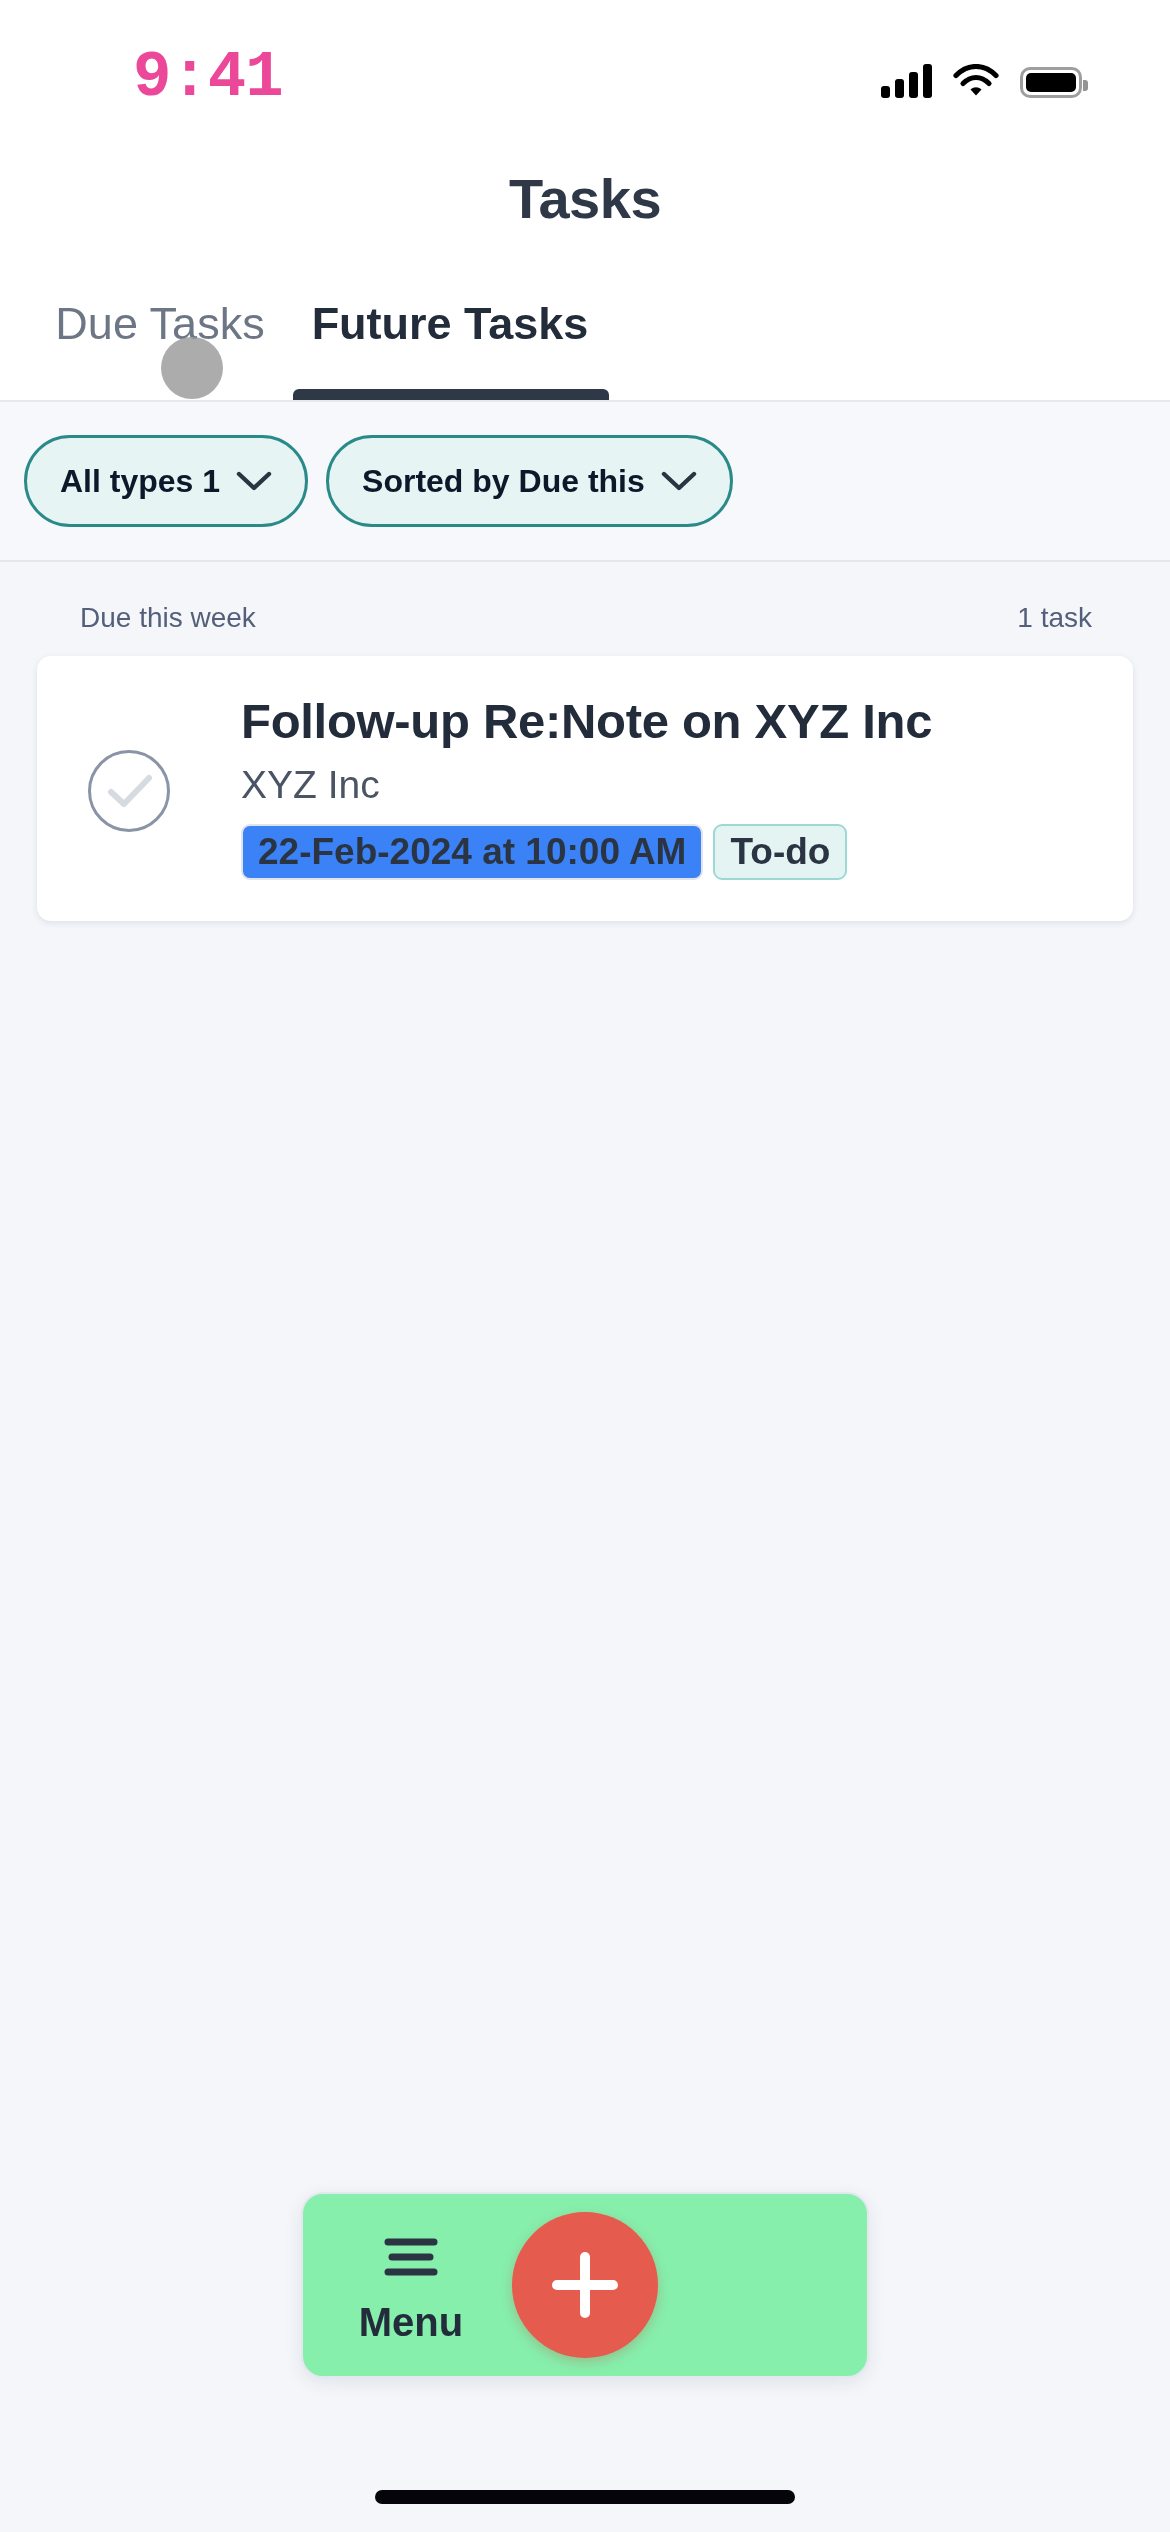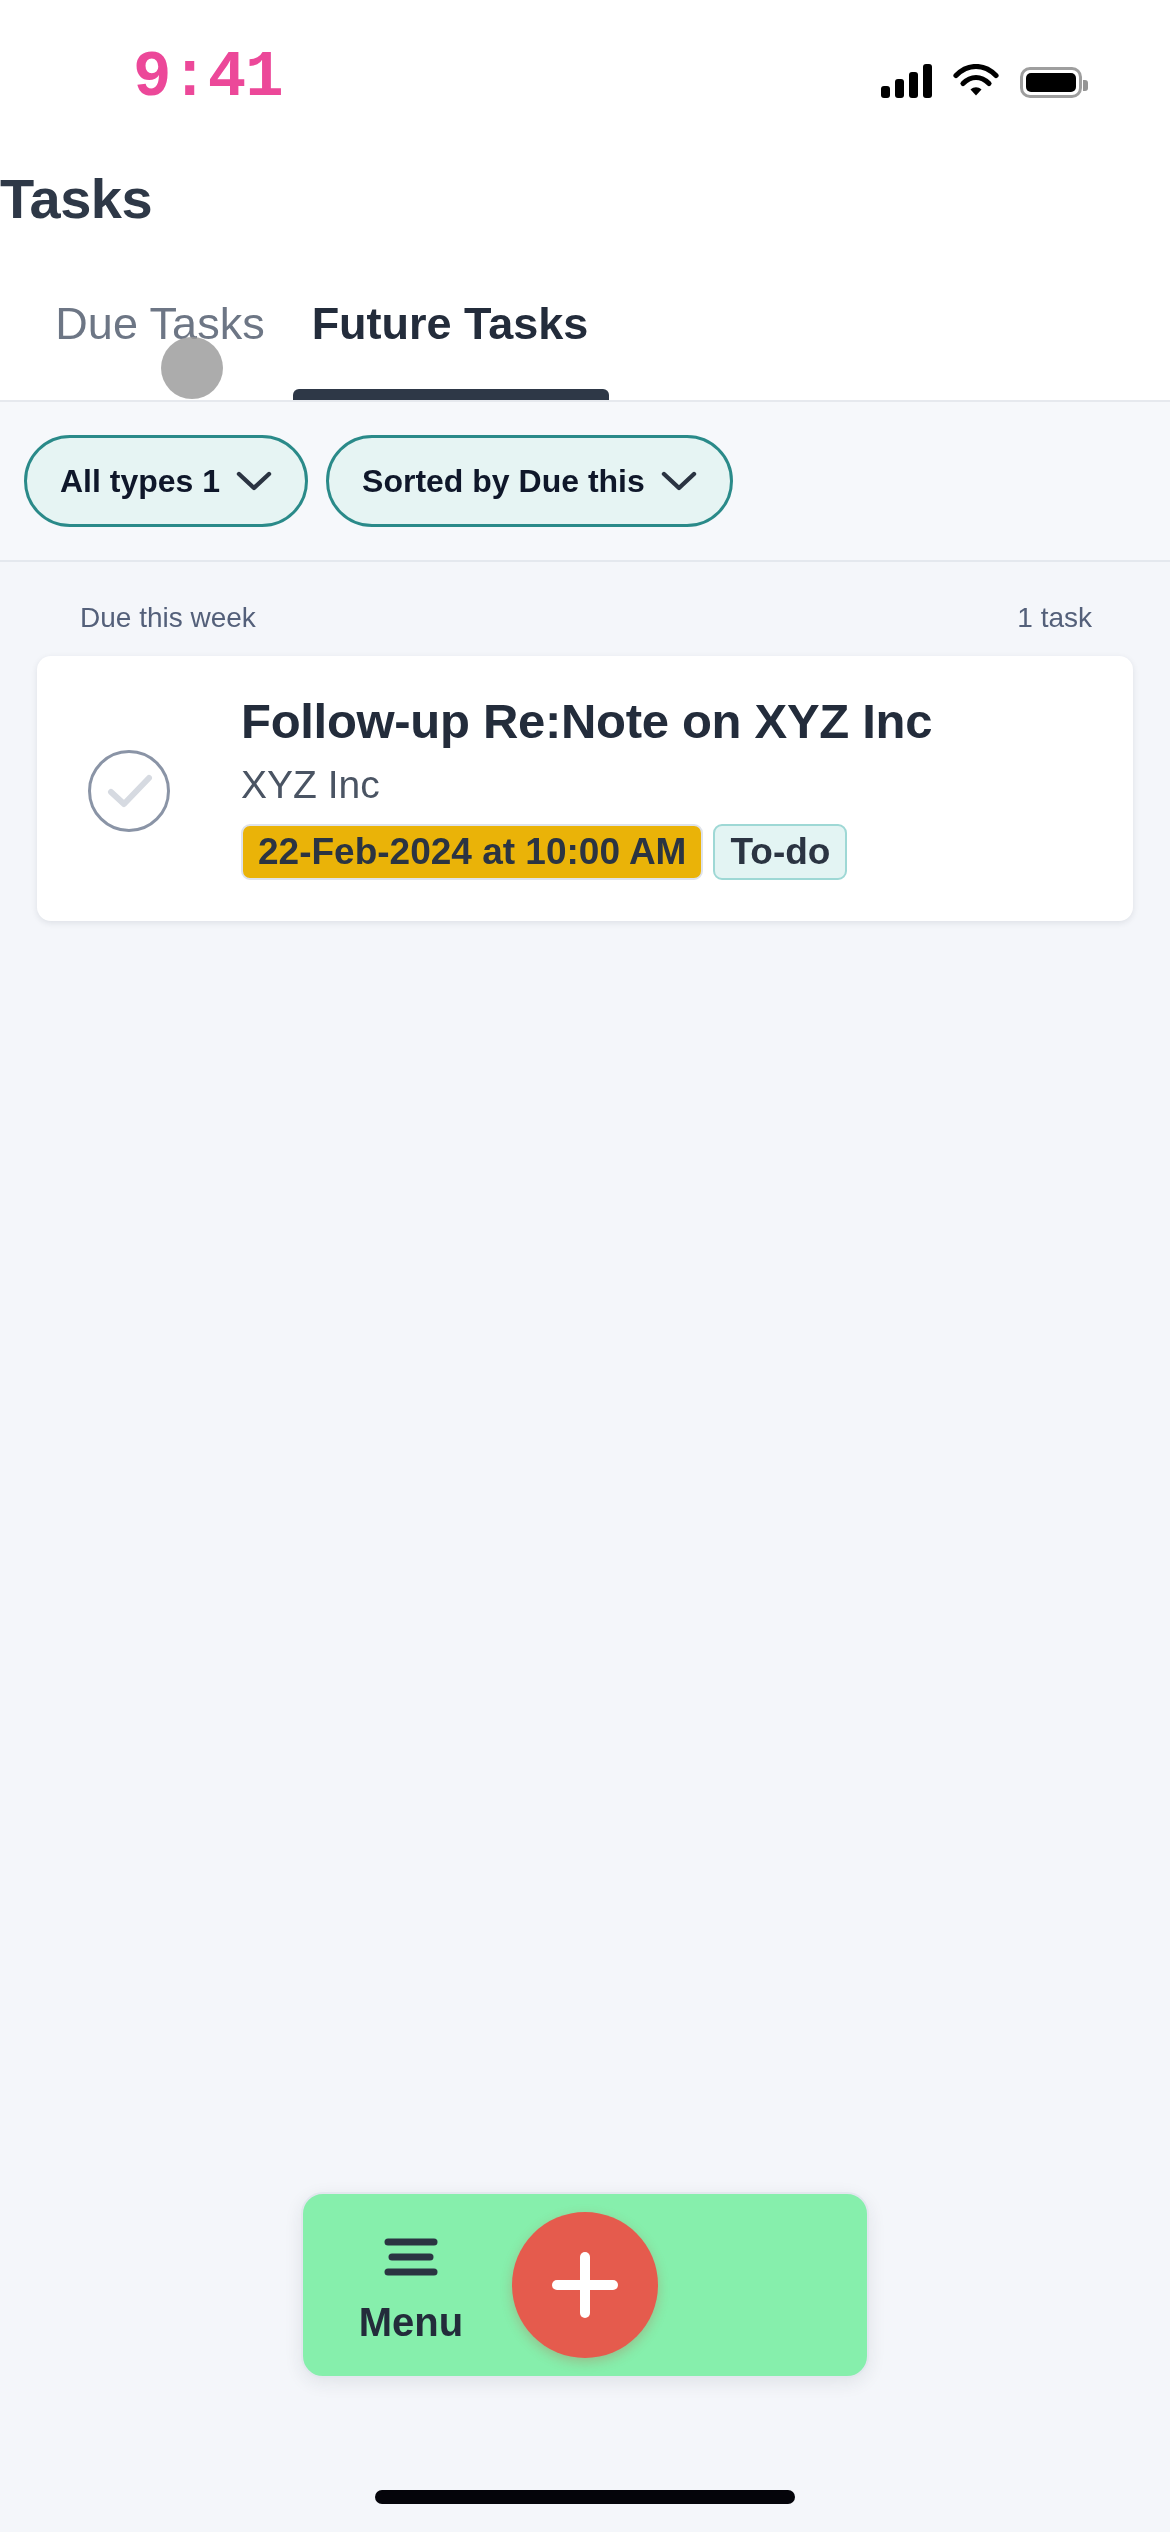--- a/index.html
+++ b/index.html
@@ -107,21 +107,21 @@
     left: 0;
     width: 1170px;
     height: 120px;
     background: #ffffff;
     z-index: 25;
   }
   .nav-title {
     position: absolute;
     width: 100%;
     top: 22px;
-    text-align: left;
+    text-align: center;
     font-size: 56px;
     font-weight: 600;
     color: #2e3847;
     letter-spacing: -0.5px;
     line-height: 64px;
   }
 
   
   .tab-bar {
     position: absolute;
@@ -310,21 +310,21 @@
     align-items: center;
     height: 56px;
     padding: 0 15px;
     border-radius: 9px;
     box-sizing: border-box;
     font-size: 37px;
     line-height: 42px;
     white-space: nowrap;
   }
   .badge-date {
-    background: #eab308;
+    background: #3b82f6;
     border: 2px solid #dfe3eb;
     color: #2b3442;
     font-weight: 600;
   }
   .badge-status {
     background: #e3f4f3;
     border: 2px solid #9ed8d5;
     color: #2b3442;
     font-weight: 600;
   }

